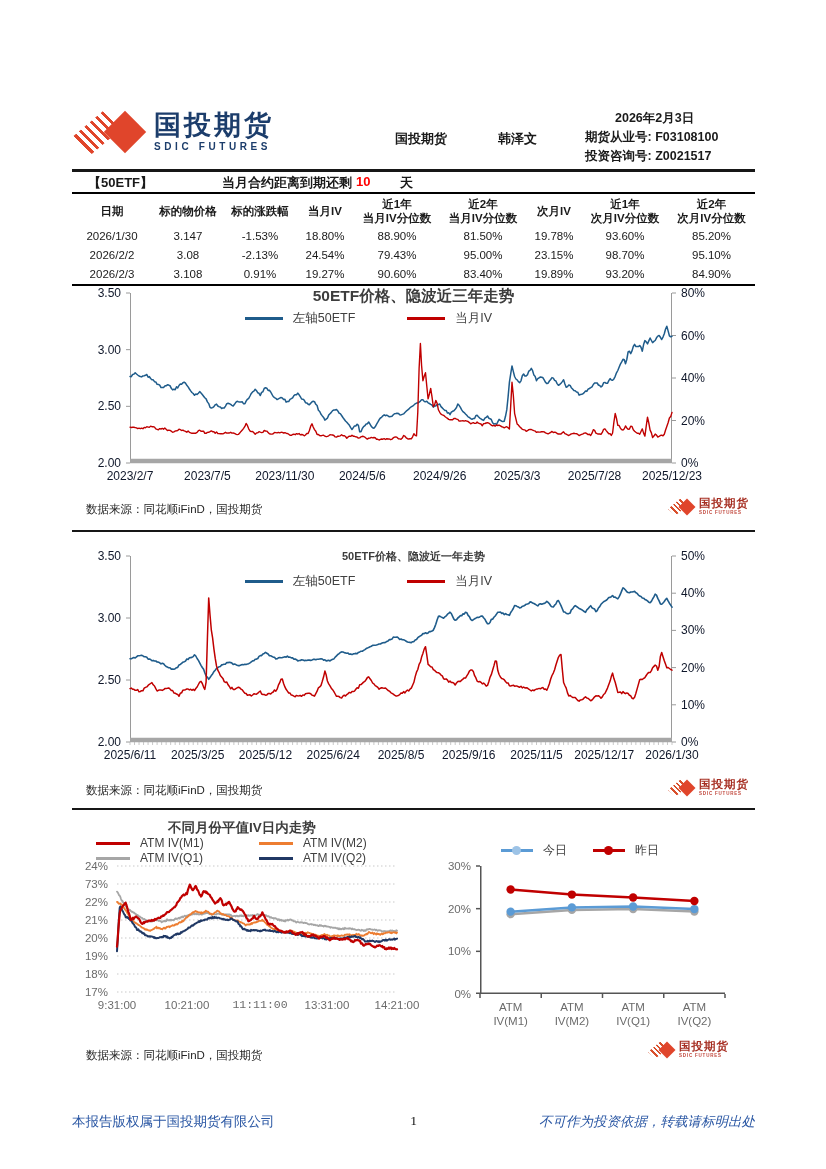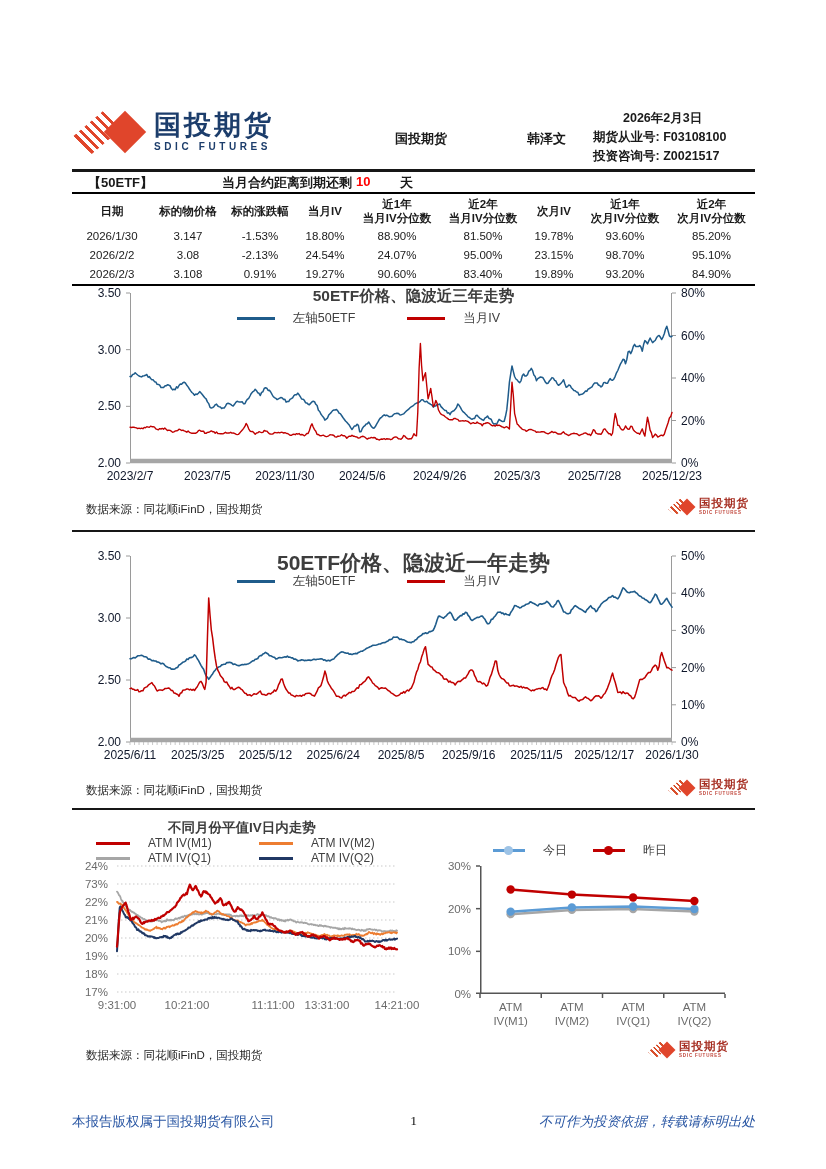--- a/index.html
+++ b/index.html
@@ -8,22 +8,22 @@
 
   
   .logo{position:absolute;left:72px;top:104px;display:flex;align-items:center;height:56px;}
   .logo-stripes{width:52px;height:44px;background:repeating-linear-gradient(45deg,#E0452B 0 3px,transparent 3px 7px);
         clip-path:polygon(0 62%,62% 0,100% 38%,38% 100%);}
   .logo-diamond{width:30px;height:30px;background:#E0452B;transform:rotate(45deg);margin-left:-14px;}
   .logo-text{margin-left:14px;line-height:1;}
   .logo-cn{font-size:27px;font-weight:bold;color:#1C3D6B;letter-spacing:3px;}
   .logo-en{font-size:10px;font-weight:bold;color:#1C3D6B;letter-spacing:3.6px;margin-top:3px;}
   .hdr-company{position:absolute;left:395px;top:130px;font-size:13px;font-weight:bold;}
-  .hdr-analyst{position:absolute;left:527px;top:130px;font-size:13px;font-weight:bold;}
-  .hdr-right{position:absolute;left:585px;top:109px;width:172px;font-size:12.5px;font-weight:bold;line-height:19px;margin-left:8px;}
+  .hdr-analyst{position:absolute;left:498px;top:130px;font-size:13px;font-weight:bold;}
+  .hdr-right{position:absolute;left:585px;top:109px;width:172px;font-size:12.5px;font-weight:bold;line-height:19px;}
   .hdr-date{padding-left:30px;}
   .rule-top{position:absolute;left:72px;top:169px;width:683px;height:3px;background:#171717;}
 
   
   .subject{position:absolute;left:72px;top:174px;width:683px;height:17px;font-size:13px;font-weight:bold;}
   .subj-bracket{position:absolute;left:16px;}
   .subj-text{position:absolute;left:150px;}
   .subj-days{position:absolute;left:284px;color:#FF0000;}
   .subj-unit{position:absolute;left:328px;}
 
@@ -38,29 +38,29 @@
   .tbl col:nth-child(7){width:56px}.tbl col:nth-child(8){width:86px}.tbl col:nth-child(9){width:87px}
 
   
   .chart-block{position:absolute;}
   #c1{left:72px;top:283px;width:683px;height:247px;border-bottom:2.5px solid #171717;}
   #c2{left:72px;top:533px;width:683px;height:275px;border-bottom:2.5px solid #171717;}
   #c3{left:72px;top:818px;width:340px;height:230px;}
   #c4{left:425px;top:818px;width:330px;height:230px;}
   .chart-title{position:absolute;left:0;right:0;text-align:center;font-weight:bold;color:#3D3D3D;}
   #c1 .chart-title{top:3px;font-size:15.5px;}
-  #c2 .chart-title{top:16px;font-size:21px;}
+  #c2 .chart-title{top:16px;font-size:11px;}
   #c3 .chart-title{top:1px;font-size:13.5px;}
   #c4 .chart-title{top:1px;font-size:13.5px;}
   .legend{position:absolute;display:flex;justify-content:center;}
   #c1 .legend{top:27px;left:0;right:90px;gap:52px;}
   #c2 .legend{top:40px;left:0;right:90px;gap:52px;}
   #c3 .legend{top:18px;left:24px;right:0;display:grid;grid-template-columns:1fr 1fr;gap:1px 10px;justify-items:start;}
   #c4 .legend{top:24px;left:0;right:20px;gap:26px;}
-  .leg-item{display:flex;align-items:center;gap:18px;font-size:12.5px;color:#404040;}
+  .leg-item{display:flex;align-items:center;gap:10px;font-size:12.5px;color:#404040;}
   #c3 .leg-item,#c4 .leg-item{font-size:12px;}
   .leg-line{width:38px;height:3px;position:relative;flex:none;}
   #c3 .leg-line{width:34px;}
   #c4 .leg-line{width:32px;height:3px;}
   .leg-dot{position:absolute;width:9px;height:9px;border-radius:50%;left:11px;top:-3px;}
   .plot{position:absolute;overflow:visible;}
   .ytl,.ytr,.xt{position:absolute;font-size:12px;color:#0f172a;line-height:14px;}
   .ytl{text-align:right;}
   .xt{text-align:center;}
   #c3 .ytl,#c3 .xt,#c4 .ytl,#c4 .xt{font-size:11.5px;color:#6b6b6b;}
@@ -156,21 +156,21 @@
           <td>81.50%</td>
           <td>19.78%</td>
           <td>93.60%</td>
           <td>85.20%</td>
         </tr>
         <tr>
           <td>2026/2/2</td>
           <td>3.08</td>
           <td>-2.13%</td>
           <td>24.54%</td>
-          <td>24.07%</td>
+          <td>79.43%</td>
           <td>95.00%</td>
           <td>23.15%</td>
           <td>98.70%</td>
           <td>95.10%</td>
         </tr>
         <tr>
           <td>2026/2/3</td>
           <td>3.108</td>
           <td>0.91%</td>
           <td>19.27%</td>
@@ -456,21 +456,21 @@
       <div class="ytl" style="left: 0px; width: 36px; top: 41px;">24%</div>
       <div class="ytl" style="left: 0px; width: 36px; top: 59px;">73%</div>
       <div class="ytl" style="left: 0px; width: 36px; top: 77px;">22%</div>
       <div class="ytl" style="left: 0px; width: 36px; top: 95px;">21%</div>
       <div class="ytl" style="left: 0px; width: 36px; top: 113px;">20%</div>
       <div class="ytl" style="left: 0px; width: 36px; top: 131px;">19%</div>
       <div class="ytl" style="left: 0px; width: 36px; top: 149px;">18%</div>
       <div class="ytl" style="left: 0px; width: 36px; top: 167px;">17%</div>
       <div class="xt" style="white-space: pre-line; left: 5px; width: 80px; top: 180px;">9:31:00</div>
       <div class="xt" style="white-space: pre-line; left: 75px; width: 80px; top: 180px;">10:21:00</div>
-      <div class="xt" style="white-space: pre-line; left: 161px; width: 80px; top: 180px;">11:11:00</div>
+      <div class="xt" style="white-space: pre-line; left: 148px; width: 80px; top: 180px; font-family: Liberation Mono, monospace;">11:11:00</div>
       <div class="xt" style="white-space: pre-line; left: 215px; width: 80px; top: 180px;">13:31:00</div>
       <div class="xt" style="white-space: pre-line; left: 285px; width: 80px; top: 180px;">14:21:00</div>
     </div>
 
   <div class="chart-block" id="c4">
     <div class="legend">
         <div class="leg-item">
           <span class="leg-line" style="background: rgb(91, 155, 213);">
             <span class="leg-dot" style="background: rgb(157, 195, 230);"></span>
           </span>

